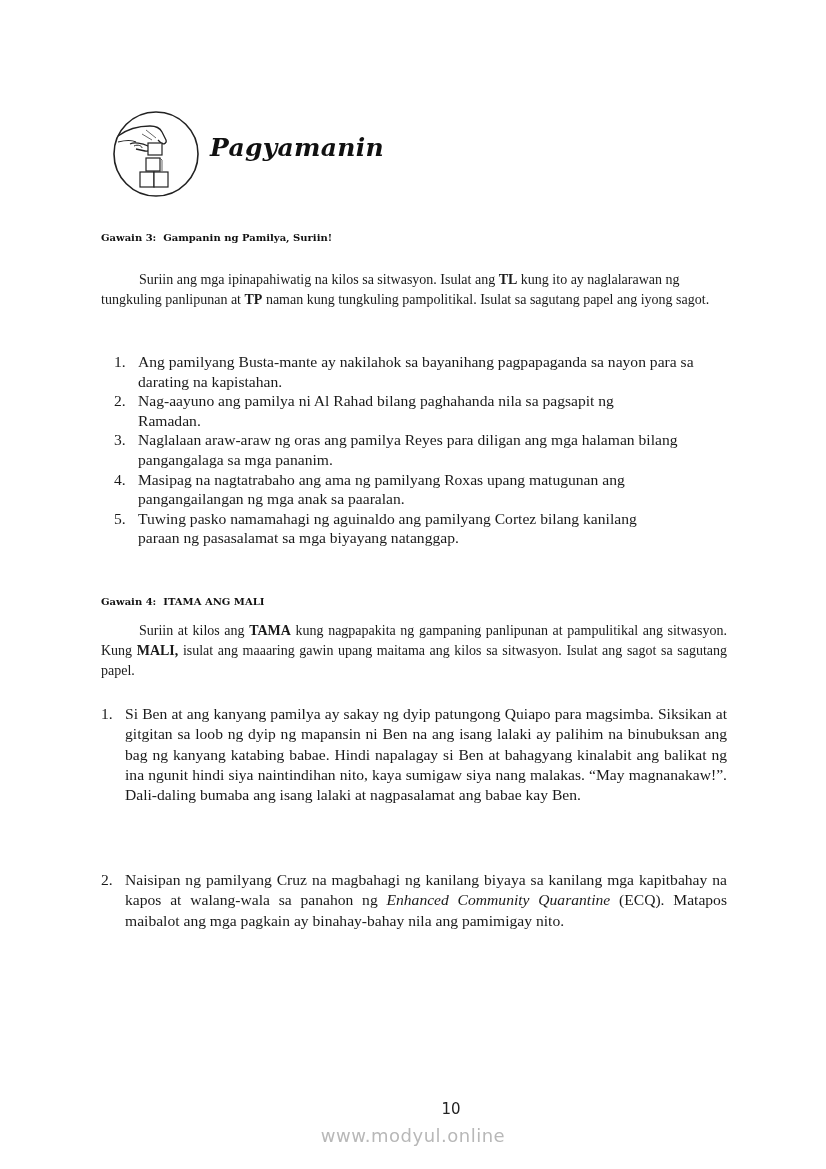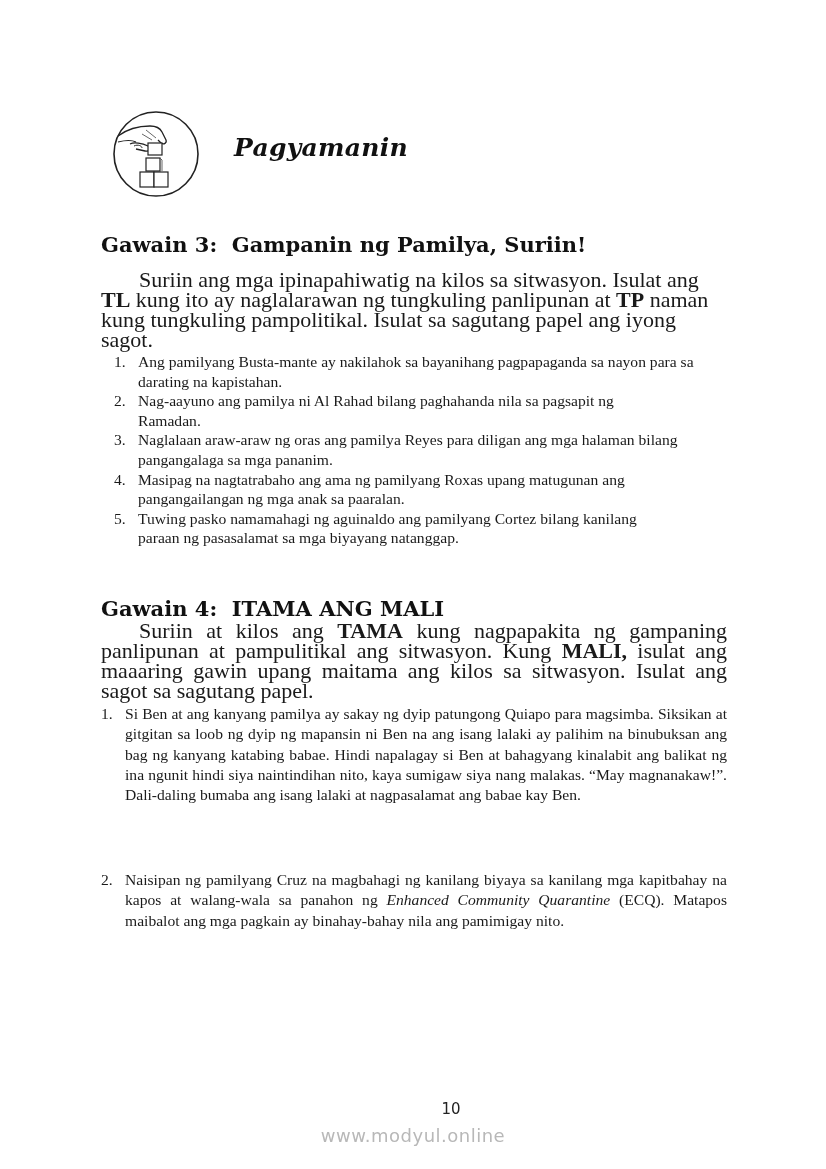--- a/index.html
+++ b/index.html
@@ -1,23 +1,23 @@
 <!DOCTYPE html>
 <html><head>
   <meta charset="utf-8">
   <style>
     html, body { margin: 0; padding: 0; background: #ffffff; }
     body { width: 826px; height: 1169px; position: relative; overflow: hidden;
            font-family: "DejaVu Serif", serif; color: #1a1a1a; }
     .abs { position: absolute; }
     .icon-wrap { left: 112px; top: 110px; width: 88px; height: 88px; }
-    .section-title { left: 234px; top: 133px; font-family: "DejaVu Serif", serif;
+    .section-title { left: 210px; top: 133px; font-family: "DejaVu Serif", serif;
                      font-weight: bold; font-style: italic; font-size: 25px; color: #111; letter-spacing: 0.3px; }
-    .heading { left: 101px; font-family: "DejaVu Serif", serif; font-weight: bold; font-size: 21px; color: #111; white-space: pre; }
-    .para { left: 101px; width: 626px; font-family: "Liberation Serif", serif; font-size: 22px; line-height: 20px; }
+    .heading { left: 101px; font-family: "DejaVu Serif", serif; font-weight: bold; font-size: 10px; color: #111; white-space: pre; }
+    .para { left: 101px; width: 626px; font-family: "Liberation Serif", serif; font-size: 14px; line-height: 20px; }
     .para p { margin: 0; text-indent: 38px; }
     .justify p { text-align: justify; text-align-last: left; }
     .list1 { left: 101px; width: 620px; font-family: "Liberation Serif", serif; font-size: 15.6px; line-height: 19.6px; }
     .list1 .item { position: relative; padding-left: 37px; }
     .list1 .num { position: absolute; left: 13px; top: 0; }
     .list2 { left: 101px; width: 626px; font-family: "Liberation Serif", serif; font-size: 15.6px; line-height: 20.3px; }
     .list2 .item { position: relative; padding-left: 24px; text-align: justify; text-align-last: left; }
     .list2 .num { position: absolute; left: 0; top: 0; }
     b { font-weight: bold; }
     i { font-style: italic; }

